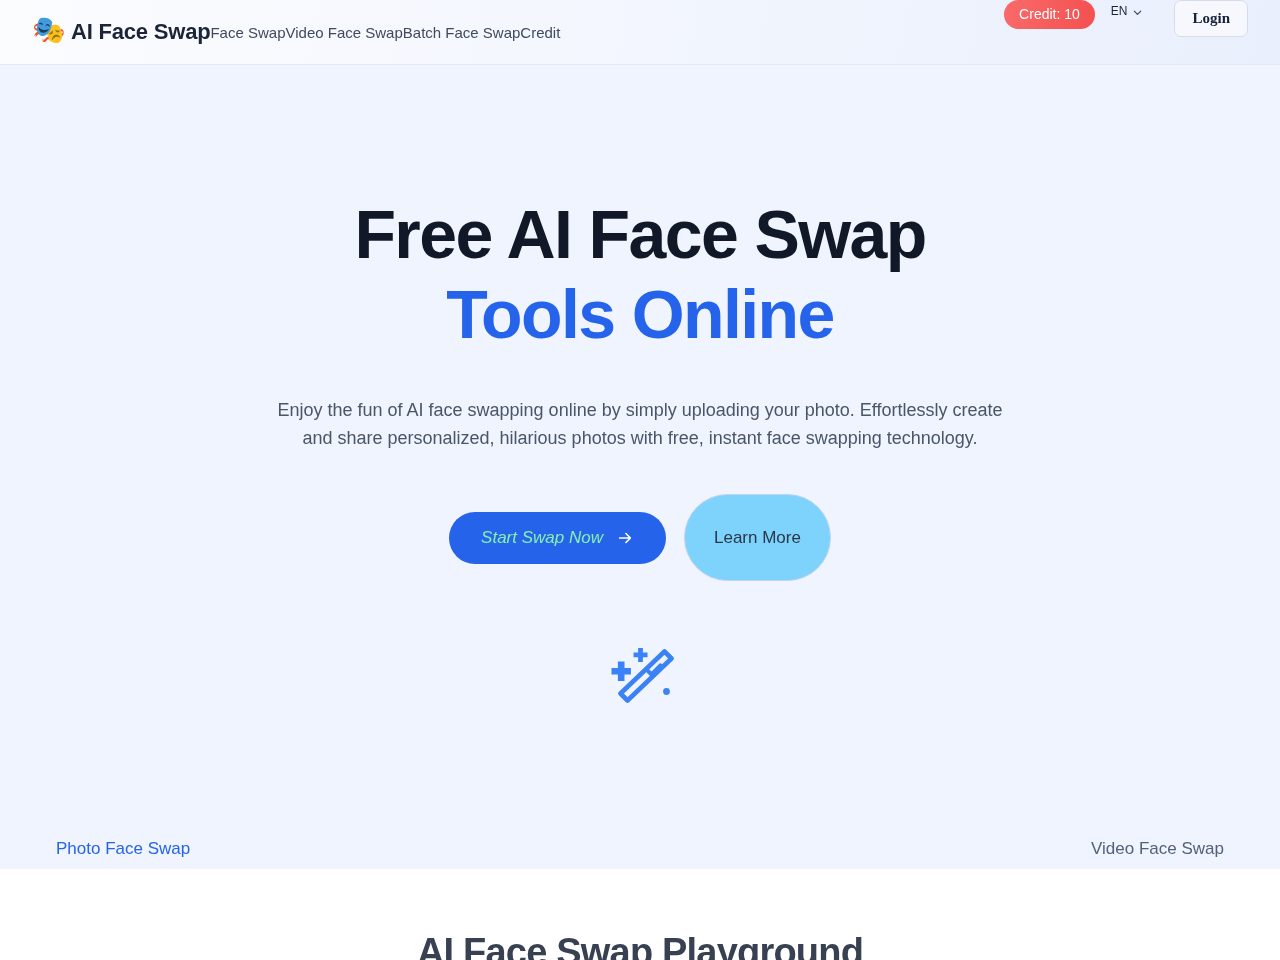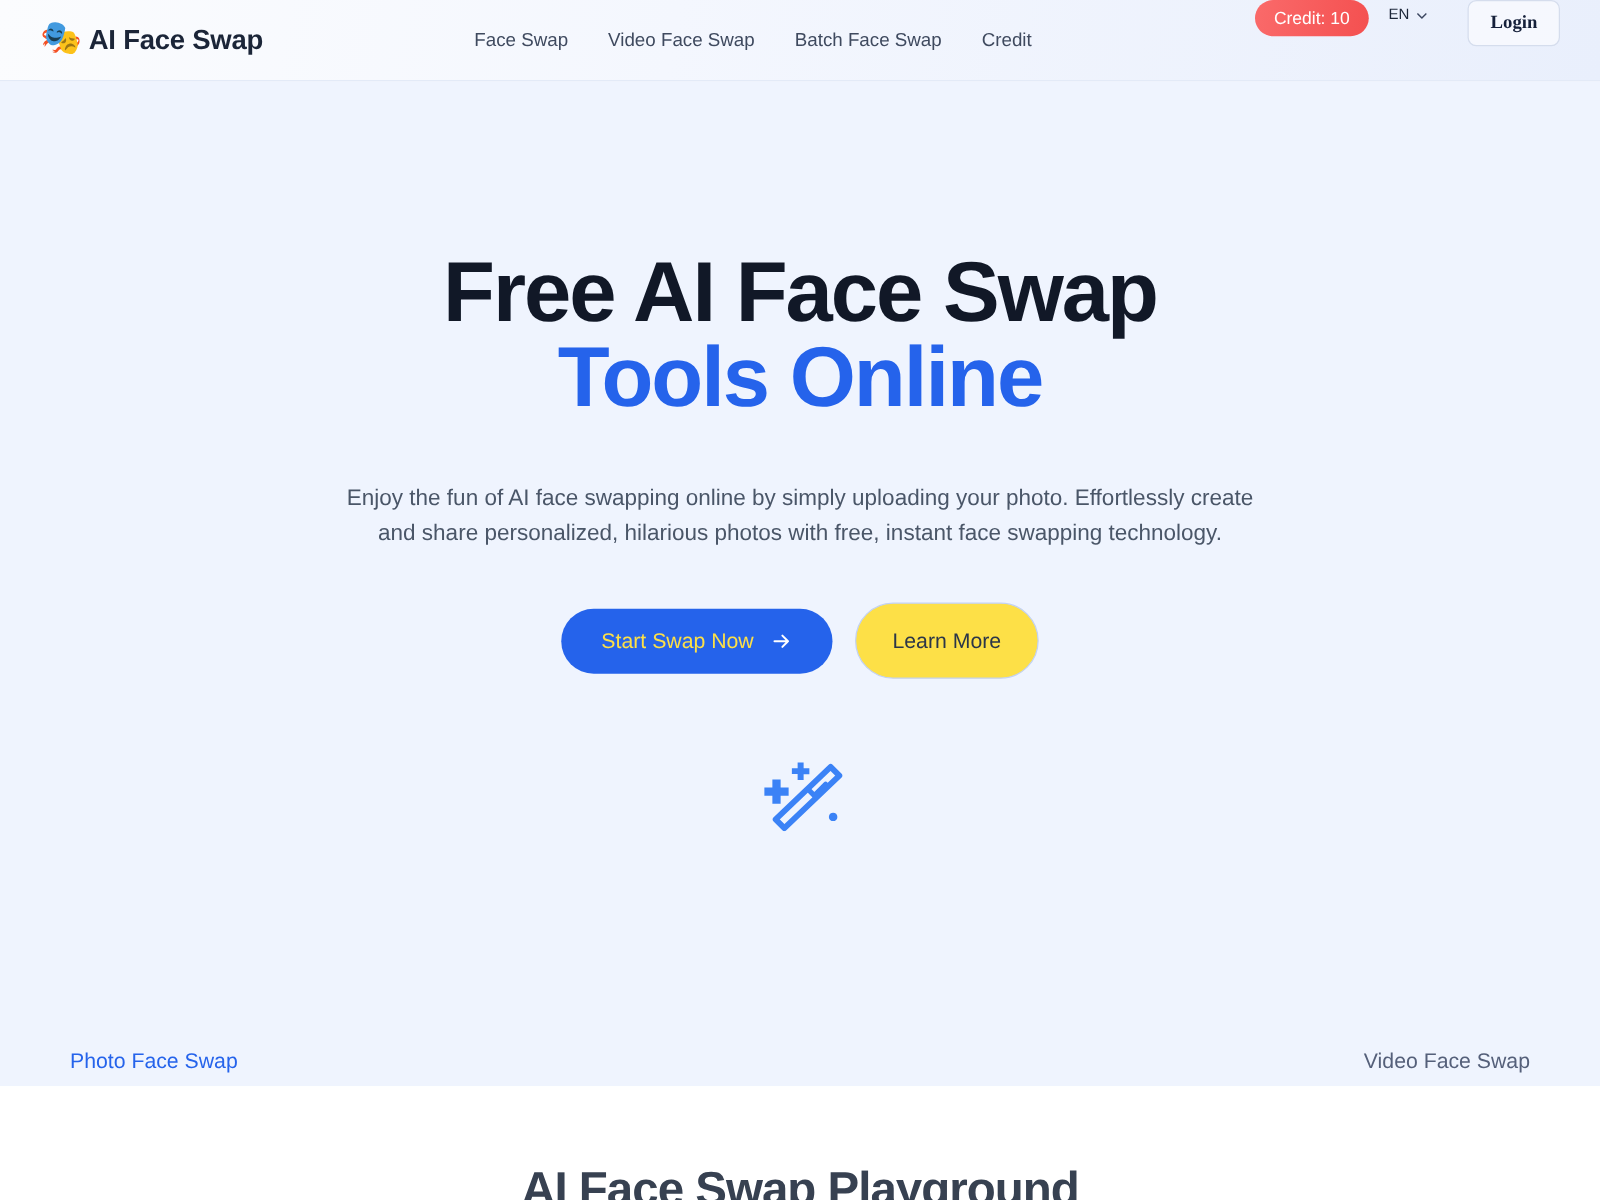--- a/index.html
+++ b/index.html
@@ -48,22 +48,20 @@
     font-size: 22px;
     font-weight: bold;
     color: #1b2538;
     letter-spacing: -0.2px;
     white-space: nowrap;
   }
 
   .nav {
     display: flex;
     align-items: flex-end;
-    gap: 32px;
-    margin-left: 169px;
   }
   .nav-link {
     font-size: 15px;
     color: #3f4a5f;
     text-decoration: none;
     cursor: pointer;
     white-space: nowrap;
   }
 
   .header-right {
@@ -132,21 +130,21 @@
     padding-top: 135px;
     font-size: 68px;
     line-height: 1.0;
     font-weight: bold;
     color: #111827;
     letter-spacing: -1.6px;
   }
   .hero-title .line2 {
     display: block;
     color: #2563eb;
-    margin-top: 0;
+    margin-top: 12px;
   }
 
   .hero-sub {
     text-align: center;
     margin: 48px auto 0;
     width: 760px;
     font-size: 18px;
     line-height: 28px;
     color: #4a5668;
   }
@@ -156,40 +154,41 @@
     justify-content: center;
     align-items: center;
     gap: 18px;
     margin-top: 42px;
   }
   .btn-primary {
     display: inline-flex;
     align-items: center;
     gap: 13px;
     background: #2563eb;
-    color: #fde047;
+    color: #86efac;
     font-size: 17px;
     border: none;
     border-radius: 999px;
     padding: 17px 32px;
     cursor: pointer;
     font-family: "Liberation Sans", sans-serif;
     line-height: 1;
+    font-style: italic;
   }
   .btn-primary .arrow { display: inline-flex; }
   .btn-outline {
     display: inline-flex;
     align-items: center;
     justify-content: center;
-    background: #fde047;
+    background: #7dd3fc;
     color: #2b3648;
     font-size: 17px;
     border: 1px solid #c3d2f2;
     border-radius: 999px;
-    padding: 21px 29px;
+    padding: 34px 29px;
     cursor: pointer;
     font-family: "Liberation Sans", sans-serif;
     line-height: 1;
   }
 
   .wand-wrap {
     display: flex;
     justify-content: center;
     margin-top: 64px;
   }

